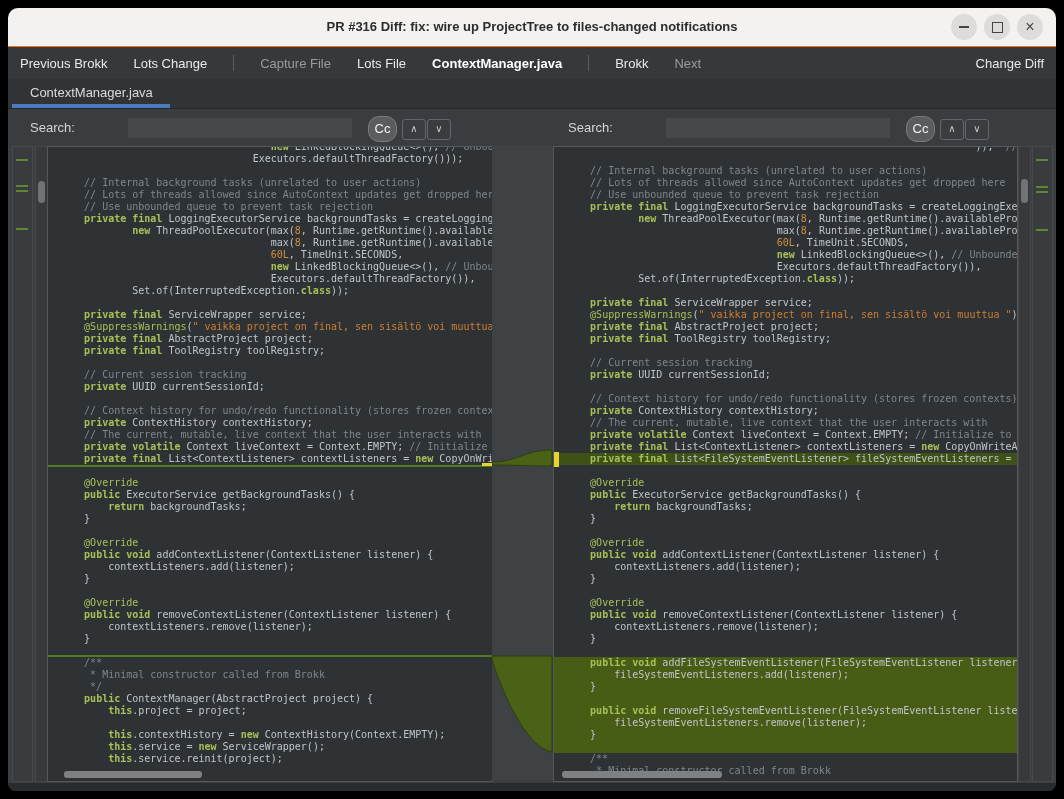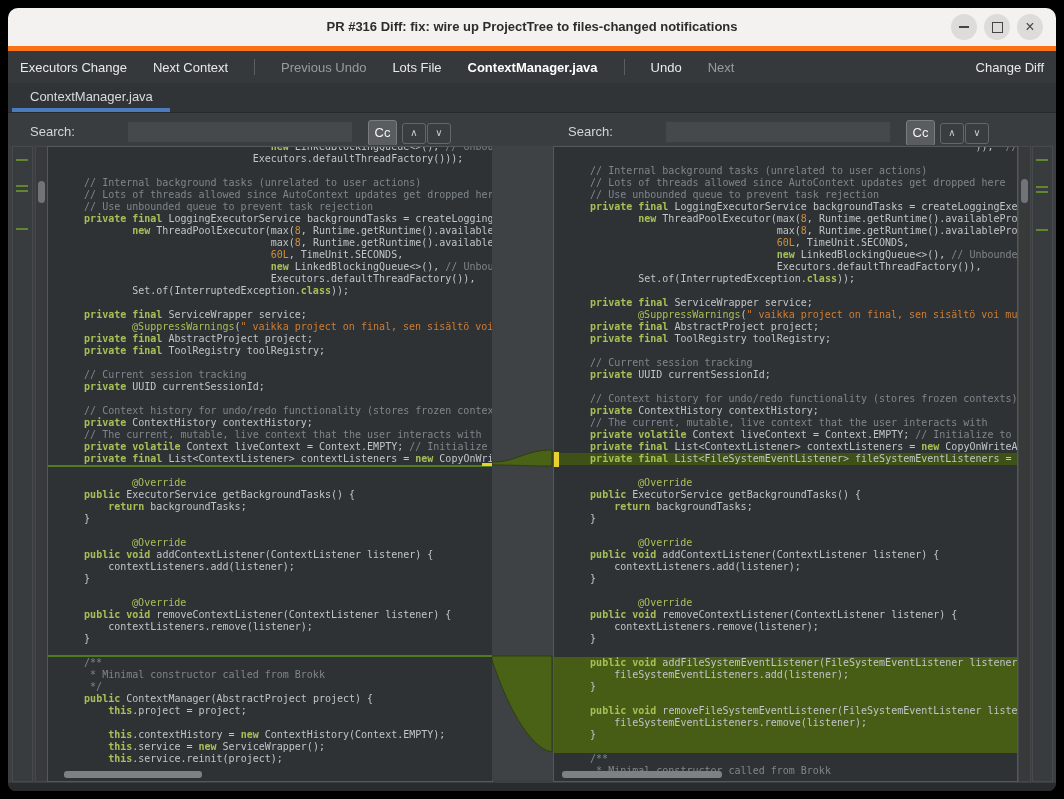--- a/index.html
+++ b/index.html
@@ -1,20 +1,20 @@
 <!DOCTYPE html>
 <html style="--titlebar-bg: #f3f2f1; --titlebar-text: #2d2d2d; --chrome-bg: #36393b; --tabrow-bg: #313437; --searchrow-bg: #3a3d40; --main-bg: #3c3f41; --accent-tab: #4c7bbd; --code-bg: #2e3235; --code-text: #c0c5c9; --pane-border: #55585a; --kw: #a6c057; --comment: #7e868c; --string: #cf7d33; --number: #cf8f3a; --added-bg: #475c15; --added-line-bg: #3e5117; --diff-line: #4f7c1d; --connector: #4a6215; --marker-yellow: #e8d22f; --ruler-tick: #61862f;"><head>
 <meta charset="utf-8">
 <style>
   html,body{margin:0;padding:0;background:#000;width:1064px;height:799px;overflow:hidden;
     font-family:"Liberation Sans",sans-serif;}
   .window{position:absolute;left:8px;top:8px;width:1048px;height:783px;
     border-radius:10px 10px 8px 8px;overflow:hidden;background:var(--main-bg,#3c3f41);}
   
-  .titlebar{height:38px;background:var(--titlebar-bg,#f3f2f1);position:relative;border-bottom:5px solid #f97316;}
+  .titlebar{height:38px;background:var(--titlebar-bg,#f3f2f1);position:relative;border-bottom:1px solid #f97316;}
   .title{text-align:center;line-height:38px;font-weight:bold;font-size:13px;color:var(--titlebar-text,#2d2d2d);}
   .winbtns{position:absolute;right:13px;top:6px;display:flex;gap:7px;}
   .wbtn{width:26px;height:26px;border-radius:50%;background:#dedcda;display:flex;align-items:center;justify-content:center;}
   .g-min{display:block;width:10px;height:0;border-top:2px solid #454545;}
   .g-max{display:block;width:9px;height:9px;border:1.5px solid #454545;}
   .g-close{font-size:16px;line-height:1;color:#454545;}
   
   .toolbar{height:32px;background:var(--chrome-bg,#36393b);position:relative;display:flex;align-items:center;font-size:13px;color:#e8eaea;}
   .tb-items{display:flex;align-items:center;gap:26px;padding-left:12px;}
   .tb-sep{width:1px;height:16px;background:#5b5e60;}
@@ -27,21 +27,21 @@
   .tab-label{position:absolute;left:22px;top:6px;font-size:13px;color:#d8dadb;}
   .tab-underline{position:absolute;left:4px;top:25px;width:158px;height:4px;background:var(--accent-tab,#4c7bbd);}
   
   .searchrow{height:38px;background:var(--searchrow-bg,#3a3d40);position:relative;font-size:13px;color:#d2d5d7;}
   .search-group{position:absolute;top:0;height:100%;}
   #sg-left{left:14px;}#sg-right{left:552px;}
   .s-label{position:absolute;left:8px;top:11px;}
   .s-input{position:absolute;left:105px;top:8px;width:214px;height:20px;background:#46494c;
     border:1px solid #3b3e41;color:#dddfe1;font-size:12px;padding:0 5px;outline:none;}
   .cc-btn{position:absolute;left:346px;top:7px;width:27px;height:24px;background:#595d60;border:1px solid #7a7d7f;
-    border-radius:3px;color:#f2f3f3;font-size:13px;text-align:center;line-height:24px;}
+    border-radius:11px;color:#f2f3f3;font-size:13px;text-align:center;line-height:24px;}
   .nav-btn{position:absolute;top:10px;width:22px;height:19px;border:1px solid #63666a;border-radius:3px;
     color:#c6c9cb;font-size:10px;text-align:center;line-height:17px;background:transparent;}
   .nav-up{left:380px;}.nav-dn{left:405px;}
   
   .main{position:absolute;left:0;top:137px;width:100%;height:638px;background:var(--main-bg,#3c3f41);}
   .ruler{position:absolute;top:1px;height:634px;width:19px;background:#393c3e;border:1px solid #474a4c;}
   #ruler-left{left:4px;}#ruler-right{left:1024px;}
   .tick{position:absolute;left:3px;width:12px;height:2px;background:var(--ruler-tick,#61862f);}
   .vscroll{position:absolute;top:1px;height:634px;width:11px;background:#37393b;border:1px solid #454849;}
   #vscroll-left{left:27px;}#vscroll-right{left:1010px;}
@@ -53,21 +53,21 @@
   #pane-left{left:39px;width:444px;}
   #pane-right{left:545px;width:463px;}
   .code{position:absolute;top:-6px;left:0;font-family:"DejaVu Sans Mono",monospace;
     font-size:10px;line-height:12px;white-space:pre;}
   .code-line{height:12px;padding-left:12px;color:var(--code-text,#c0c5c9);min-width:640px;}
   .add-line{background:var(--added-line-bg,#3e5117);}
   .add-block{background:var(--added-bg,#475c15);}
   .sep-below{box-shadow:0 2px 0 0 var(--diff-line,#4f7c1d);}
   .sep-above{box-shadow:0 -2px 0 0 var(--diff-line,#4f7c1d);}
   .tk{color:var(--kw,#a6c057);font-weight:bold;}
-  .ta{color:var(--kw,#a6c057);margin-left:48px;}
+  .ta{color:var(--kw,#a6c057);}
   .tc{color:var(--comment,#7e868c);}
   .ts{color:var(--string,#cf7d33);}
   .tn{color:var(--number,#cf8f3a);}
   .gutter{position:absolute;left:484px;top:1px;width:61px;height:634px;background:#3f4244;}
   .gutter svg{position:absolute;left:0;top:0;}
   .hhandle{position:absolute;bottom:3px;height:7px;border-radius:3px;background:#7e8184;z-index:4;}
   #pane-left .hhandle{left:16px;width:138px;}
   #pane-right .hhandle{left:8px;width:160px;}
   .caret-tick{position:absolute;right:0;width:10px;height:3px;background:var(--marker-yellow,#e8d22f);z-index:3;}
   .cur-marker{position:absolute;left:0;width:5px;height:15px;background:var(--marker-yellow,#e8d22f);z-index:3;}
@@ -88,28 +88,28 @@
           <span class="g-max"></span>
         </div>
       <div class="wbtn">
           <span class="g-close">×</span>
         </div>
     </div>
   </div>
 
   <div class="toolbar">
     <div class="tb-items" id="toolbar-items">
-        <span class="tb-item">Executors Change</span>
-        <span class="tb-item">Next Context</span>
+        <span class="tb-item">Previous Brokk</span>
+        <span class="tb-item">Lots Change</span>
         <div class="tb-sep"></div>
-        <span class="tb-item dim">Previous Undo</span>
+        <span class="tb-item dim">Capture File</span>
         <span class="tb-item">Lots File</span>
         <span class="tb-item bold">ContextManager.java</span>
         <div class="tb-sep"></div>
-        <span class="tb-item">Undo</span>
+        <span class="tb-item">Brokk</span>
         <span class="tb-item dim">Next</span>
       </div>
     <span class="tb-right">Change Diff</span>
   </div>
 
   <div class="tabrow">
     <span class="tab-label">ContextManager.java</span>
     <div class="tab-underline"></div>
   </div>
 

